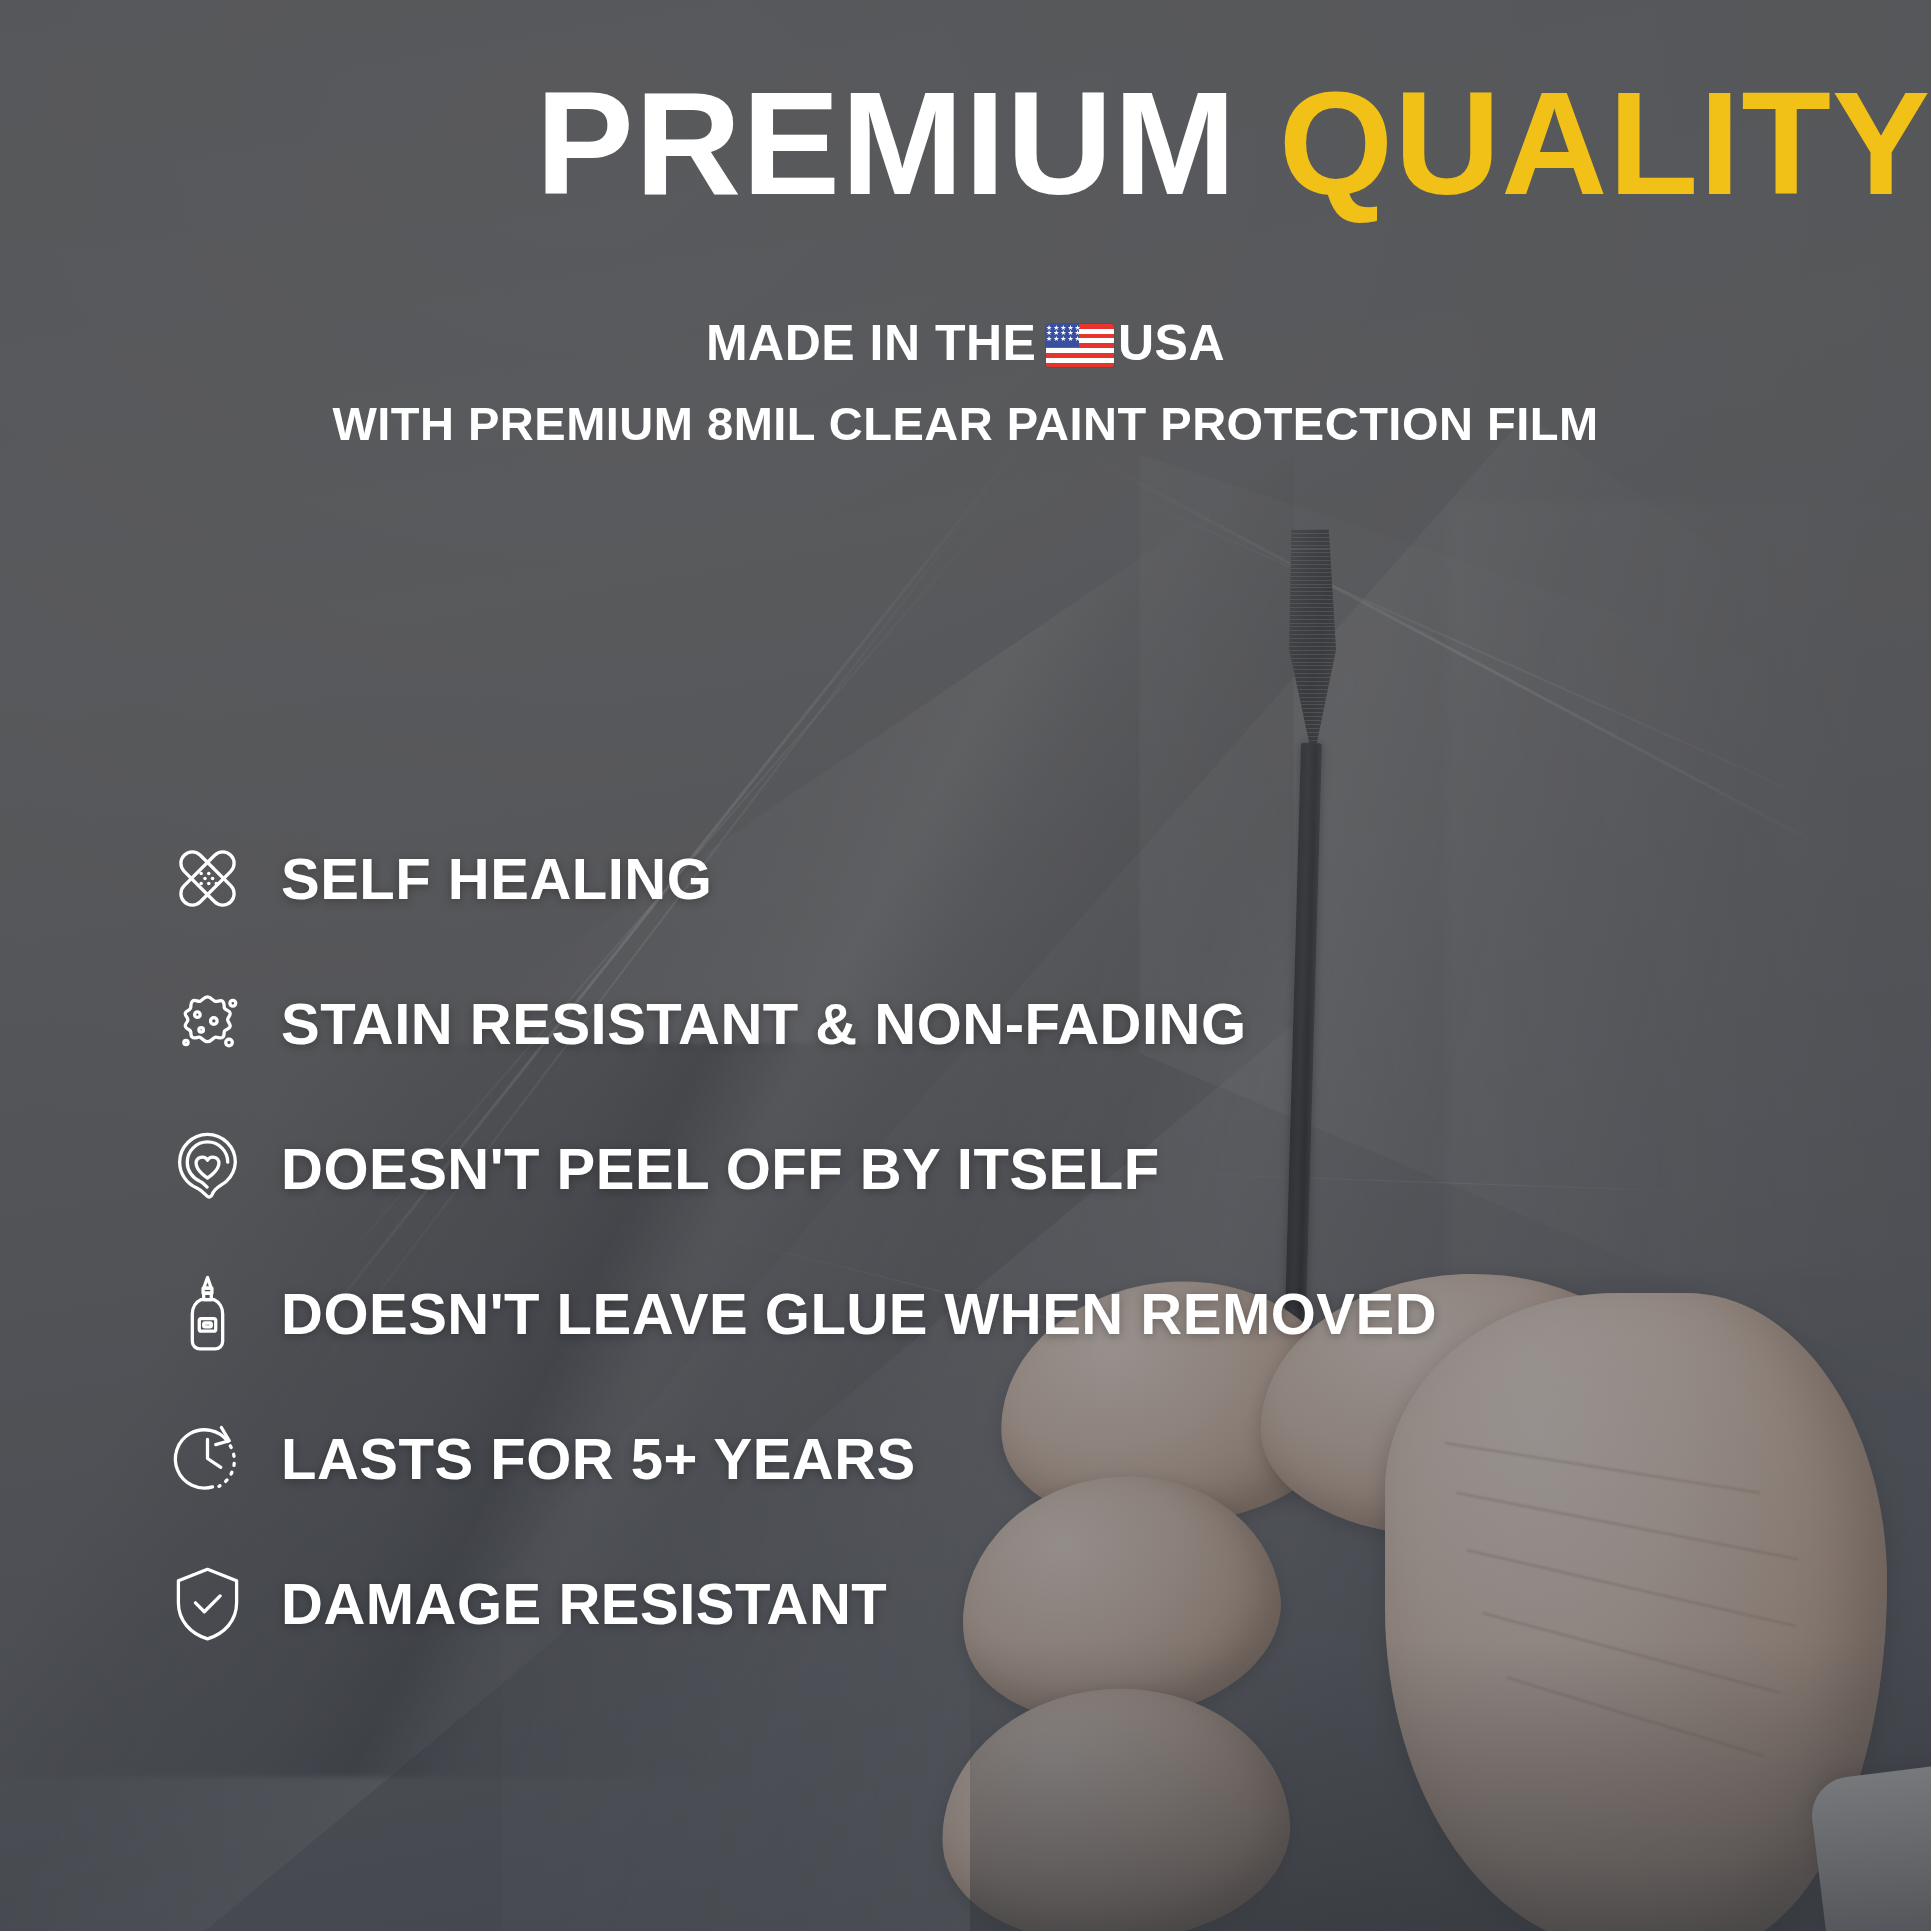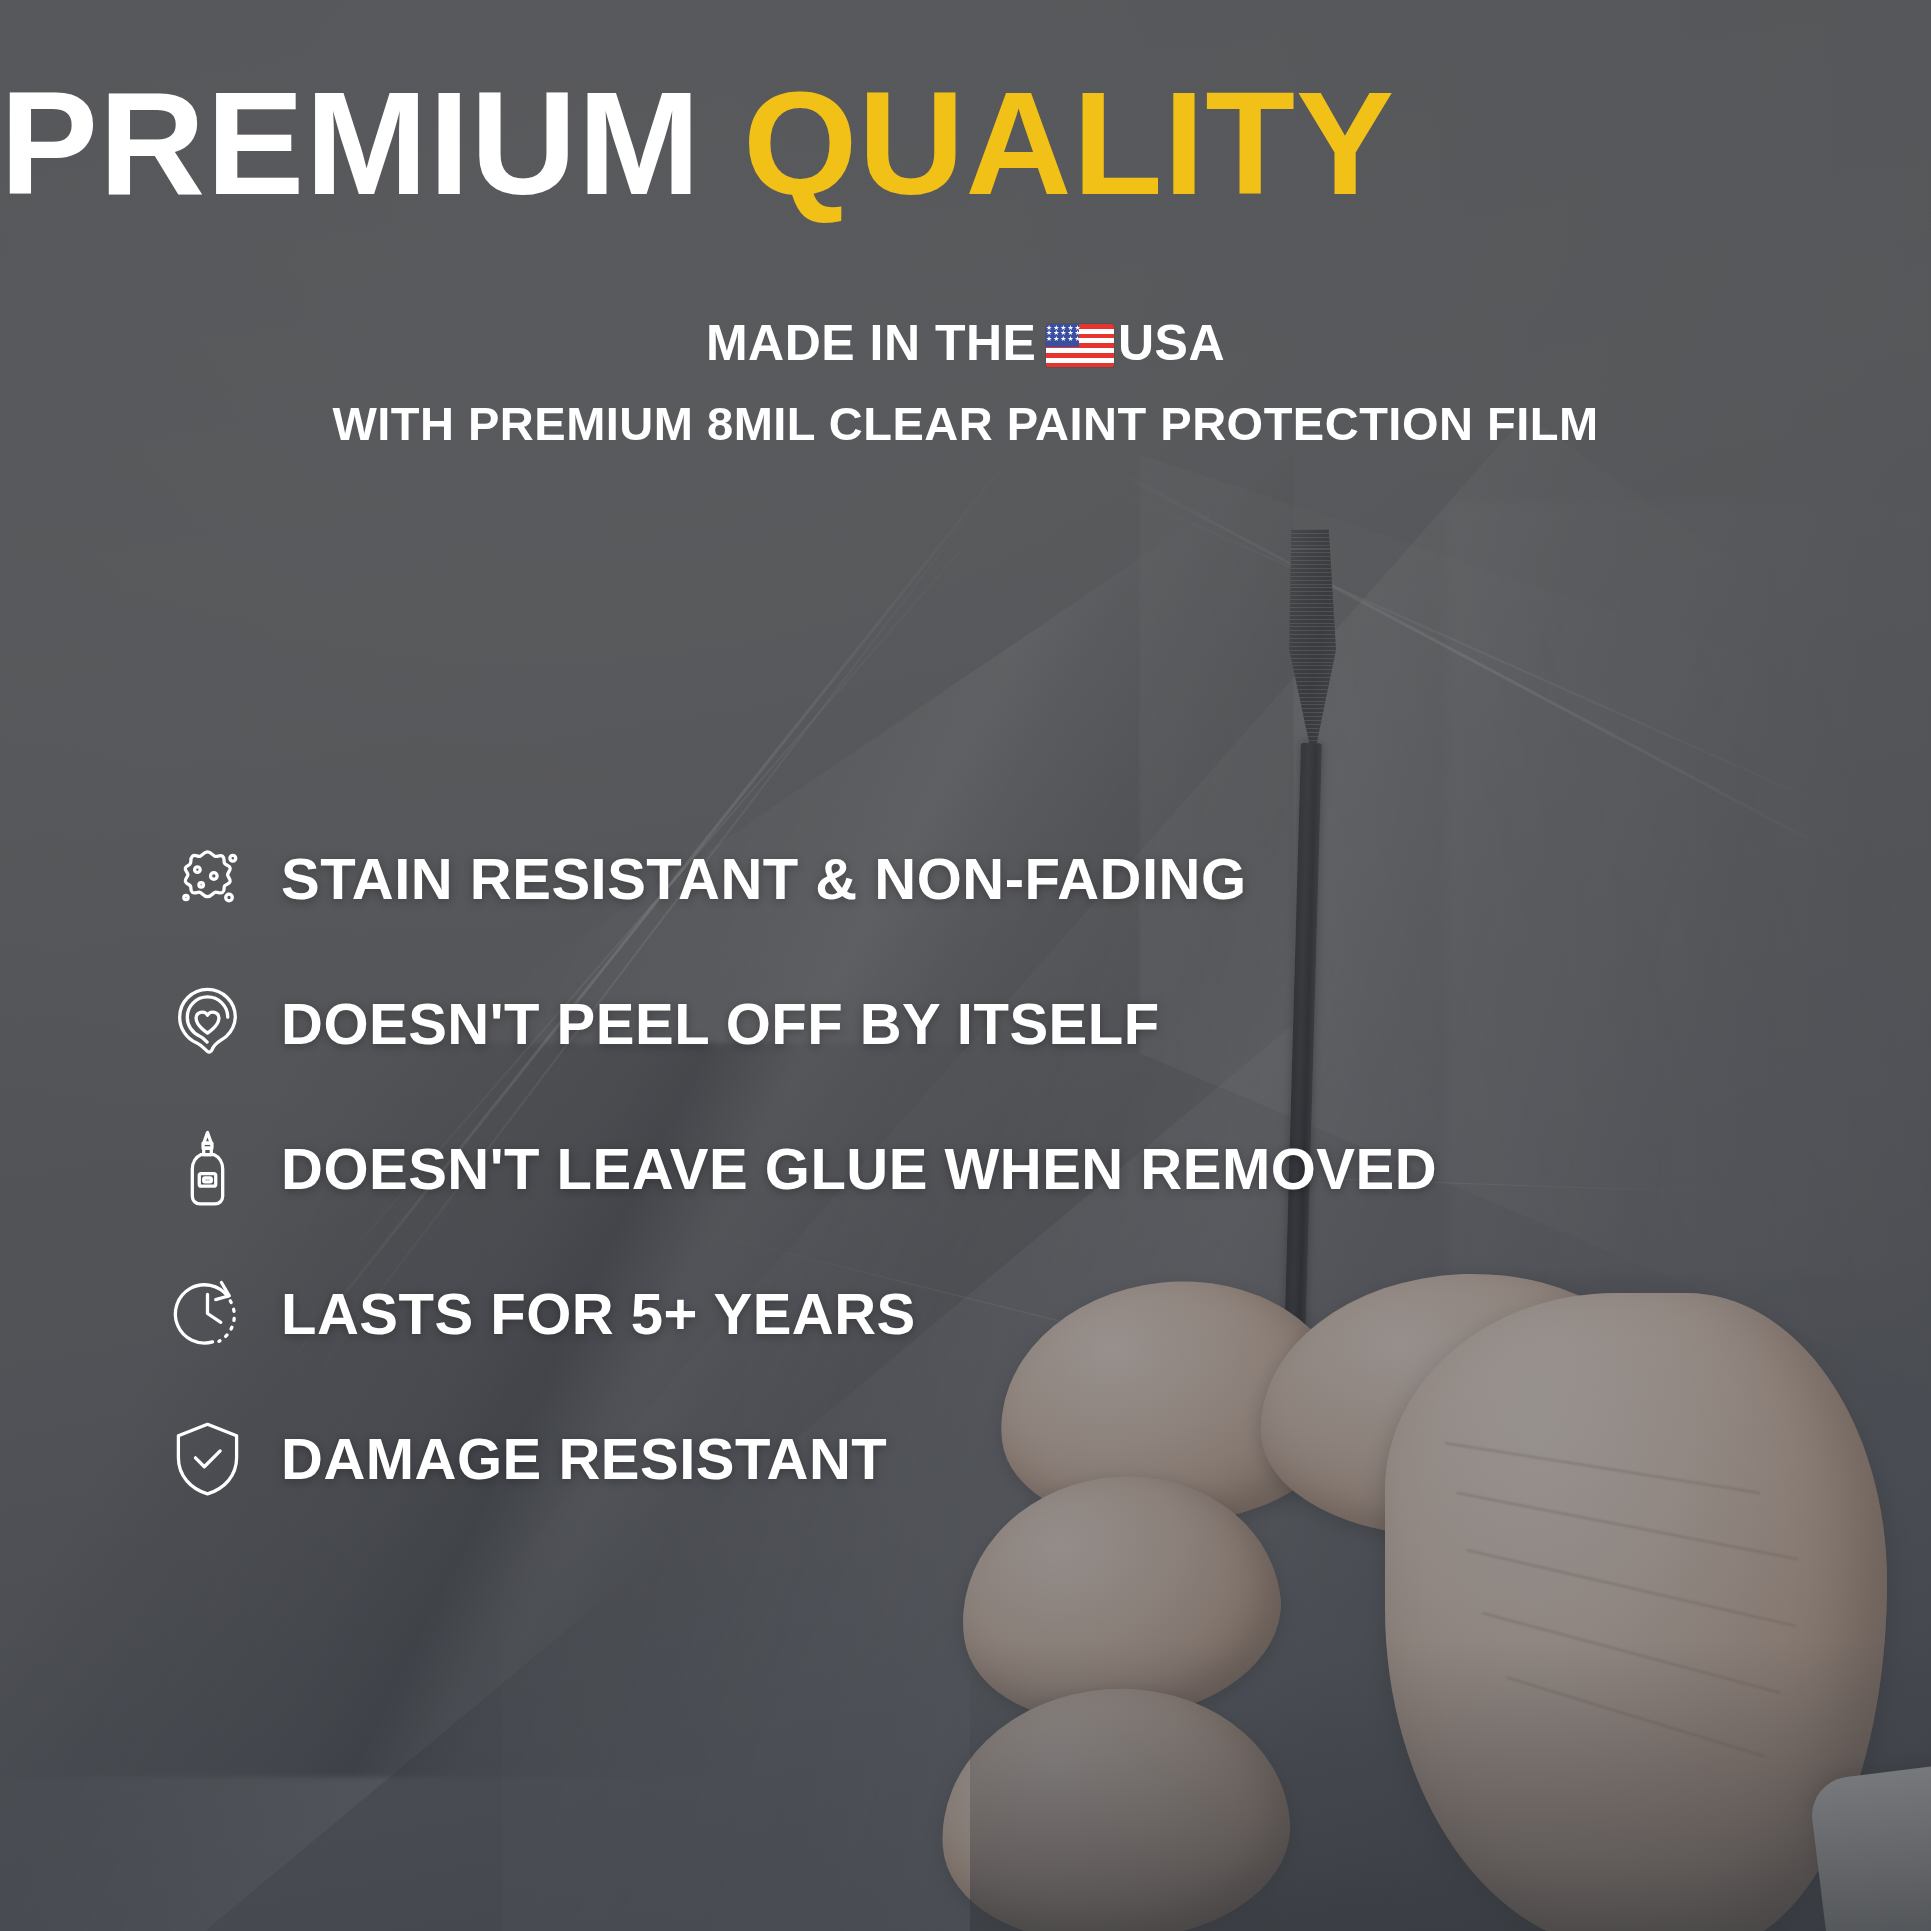--- a/index.html
+++ b/index.html
@@ -140,21 +140,21 @@
     position:absolute; inset:0;
     background: linear-gradient(170deg, rgba(84,85,88,.80) 0%, rgba(84,85,88,.62) 30%, rgba(76,78,83,.52) 60%, rgba(62,66,72,.58) 100%);
     pointer-events:none;
   }
 
   
   .content { position:absolute; inset:0; }
 
   .headline {
     position:absolute; top:70px; left:0; width:1931px;
-    text-align:left;
+    text-align:right;
     font-size:147px; line-height:1.0;
     font-weight:700; letter-spacing:1px;
     white-space:nowrap;
   }
   .headline .w1 { color:#ffffff; }
   .headline .w2 { color:#f2c117; }
 
   .sub { position:absolute; left:0; width:1931px; text-align:center; color:#ffffff; font-weight:600; white-space:nowrap; }
   .sub1 { top:314px; font-size:50px; letter-spacing:0.5px; }
   .sub2 { top:396px; font-size:47px; letter-spacing:0.5px; }
@@ -238,20 +238,38 @@
     <div class="sub sub1">
       <span>MADE IN THE</span><span class="flag"><span class="canton"></span><span class="stars">★★★★★
 ★★★★★
 ★★★★★</span></span><span>USA</span>
     </div>
 
     <div class="sub sub2">WITH PREMIUM 8MIL CLEAR PAINT PROTECTION FILM</div>
 
     <div class="features">
 
+      <div class="feature f1">
+        <span class="ic">
+          <svg viewBox="0 0 64 64" fill="none" stroke="#fff" stroke-width="2.6" stroke-linecap="round" stroke-linejoin="round">
+            <rect x="6" y="23" width="52" height="18" rx="9" transform="rotate(45 32 32)"></rect>
+            <rect x="6" y="23" width="52" height="18" rx="9" transform="rotate(-45 32 32)"></rect>
+            <g fill="#fff" stroke="none">
+              <circle cx="27" cy="28" r="1.4"></circle>
+                <circle cx="33" cy="28" r="1.4"></circle>
+              <circle cx="30" cy="32" r="1.4"></circle>
+                <circle cx="36" cy="32" r="1.4"></circle>
+              <circle cx="27" cy="36" r="1.4"></circle>
+                <circle cx="33" cy="36" r="1.4"></circle>
+              <circle cx="39" cy="36" r="1.4"></circle>
+            </g>
+          </svg>
+        </span>
+        <span class="lbl">SELF HEALING</span>
+      </div>
 
       <div class="feature f2">
         <span class="ic">
           <svg viewBox="0 0 64 64" fill="none" stroke="#fff" stroke-width="2.6" stroke-linecap="round" stroke-linejoin="round">
             <path d="M32 11c3 0 4 3 6 3.5s4-1.5 6 0 .5 4 1.5 5.6 4 1.4 4.4 3.6-2 3.3-2 5.3 2.4 3.1 2 5.3-3.4 2-4.4 3.6.5 3.5-1.5 5-4-.5-6 0-3 3.5-6 3.5-4-3-6-3.5-4 1.5-6 0-.5-3.5-1.5-5-3.4-1.4-4-3.6 2-3.3 2-5.3-2.6-3.1-2-5.3 3-1.4 4-3.6-.5-3.5 1.5-5.6 4 .5 6 0S29 11 32 11Z"></path>
             <circle cx="24" cy="25" r="2.2"></circle>
             <circle cx="37" cy="30" r="2.6"></circle>
             <circle cx="27" cy="37" r="1.8"></circle>
             <circle cx="52" cy="16" r="2.3"></circle>
             <circle cx="49" cy="47" r="2.6"></circle>

